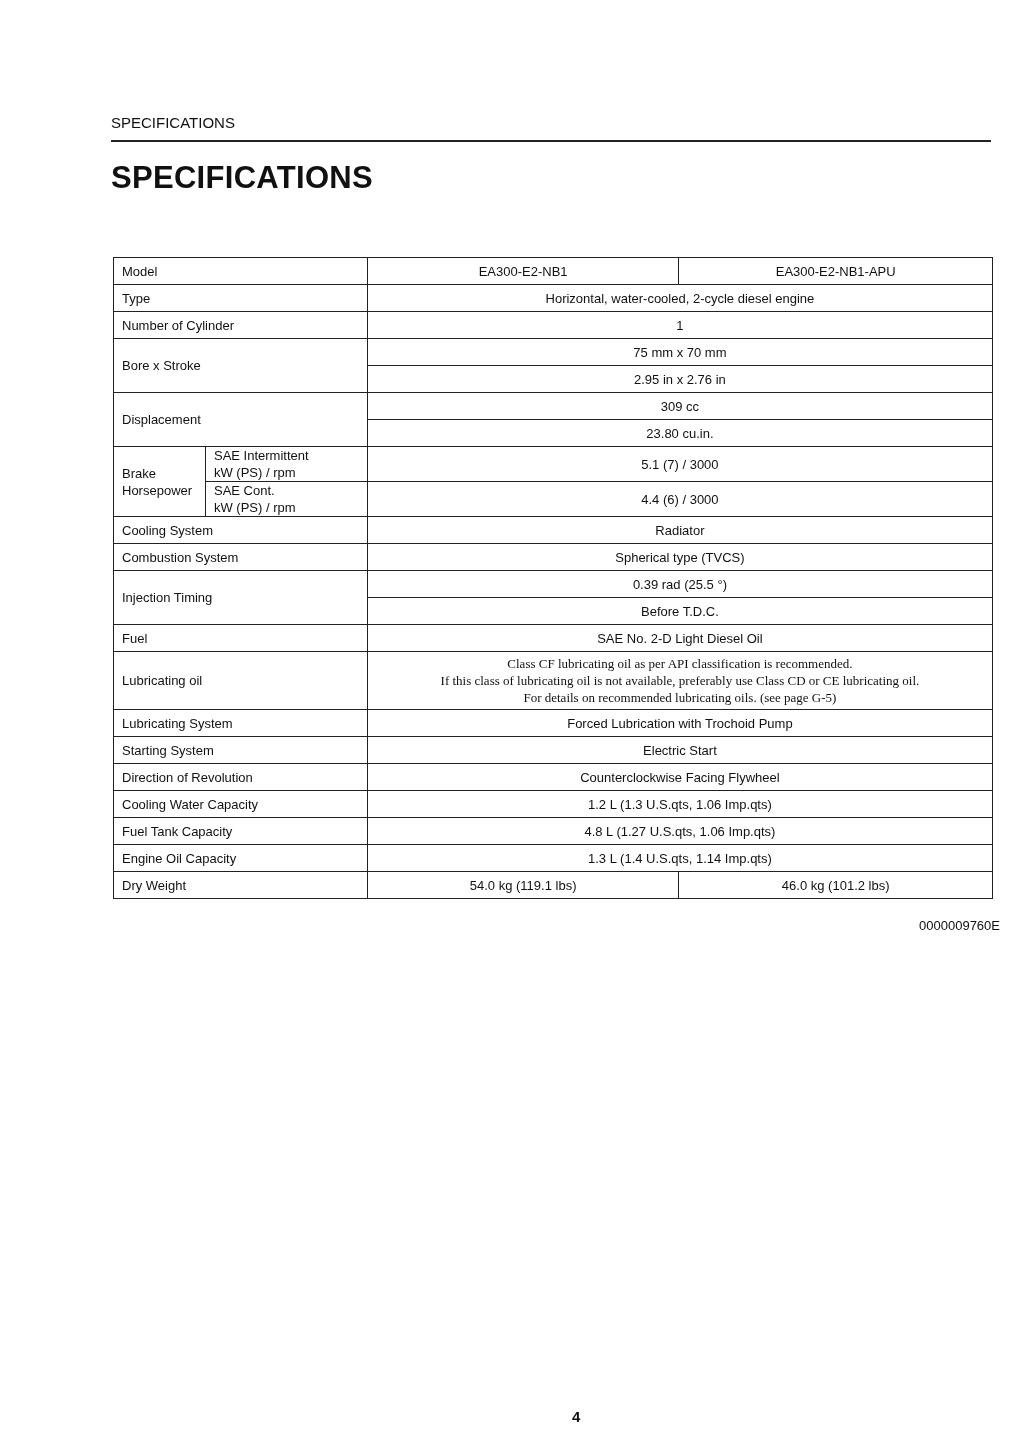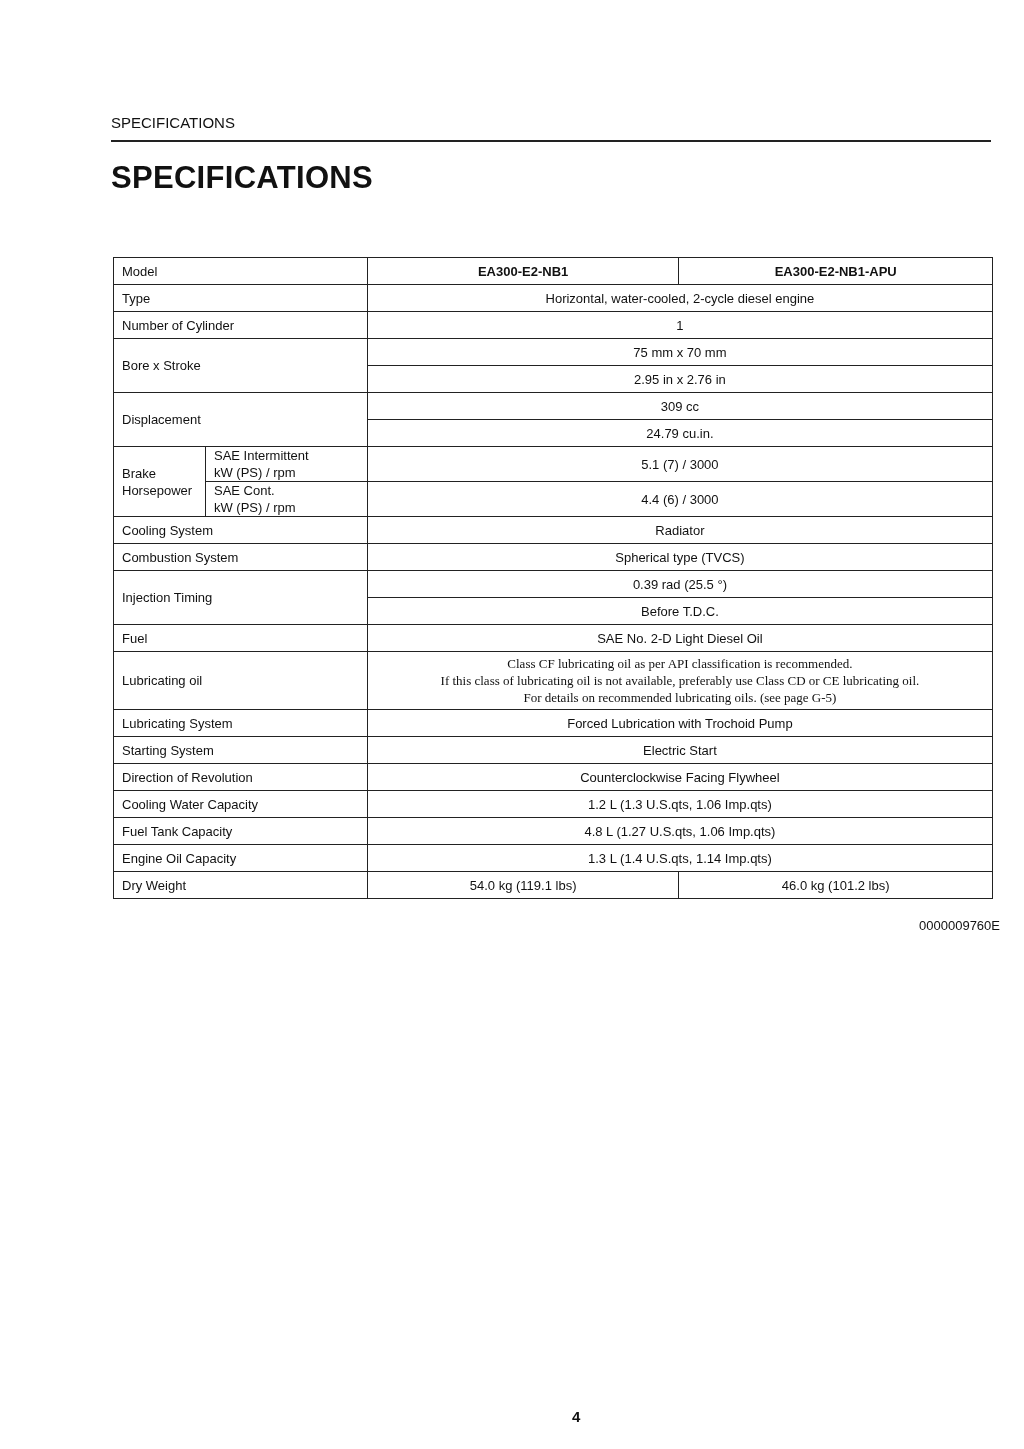--- a/index.html
+++ b/index.html
@@ -18,21 +18,21 @@
       position: absolute; left: 111px; top: 160px; font-size: 31px; font-weight: bold; letter-spacing: 0.3px;
     }
     table.spec {
       position: absolute; left: 113px; top: 229px; width: 880px;
       border-collapse: collapse; font-size: 13px; margin-top: 28px;
     }
     table.spec td {
       border: 1px solid #222; padding: 0 8px; height: 26px; vertical-align: middle;
     }
     table.spec td.c { text-align: center; }
-    table.spec td.b { font-weight: bold; }
+    table.spec td.b { font-weight: normal; }
     .bhp-sub { line-height: 17px; padding-top: 2px; padding-bottom: 2px; }
     .bhp-sub .unit { display: block; }
     .lub-oil { line-height: 17px; padding: 3px 8px !important; font-family: Liberation Serif, serif; }
     .doc-code {
       position: absolute; right: 24px; top: 918px; font-size: 13px; text-align: center;
     }
     .page-num {
       position: absolute; left: 572px; top: 1408px; font-size: 15px; font-weight: bold;
     }
   </style>
@@ -72,21 +72,21 @@
     <td colspan="2" class="c">75 mm x 70 mm</td>
   </tr>
   <tr>
     <td colspan="2" class="c">2.95 in x 2.76 in</td>
   </tr>
   <tr>
     <td colspan="2" rowspan="2">Displacement</td>
     <td colspan="2" class="c">309 cc</td>
   </tr>
   <tr>
-    <td colspan="2" class="c">24.79 cu.in.</td>
+    <td colspan="2" class="c">23.80 cu.in.</td>
   </tr>
   <tr>
     <td rowspan="2" style="line-height:17px">
       <span>Brake</span><br>
       <span>Horsepower</span>
     </td>
     <td class="bhp-sub">
       <span>SAE Intermittent</span>
       <span class="unit">kW (PS) / rpm</span>
     </td>

